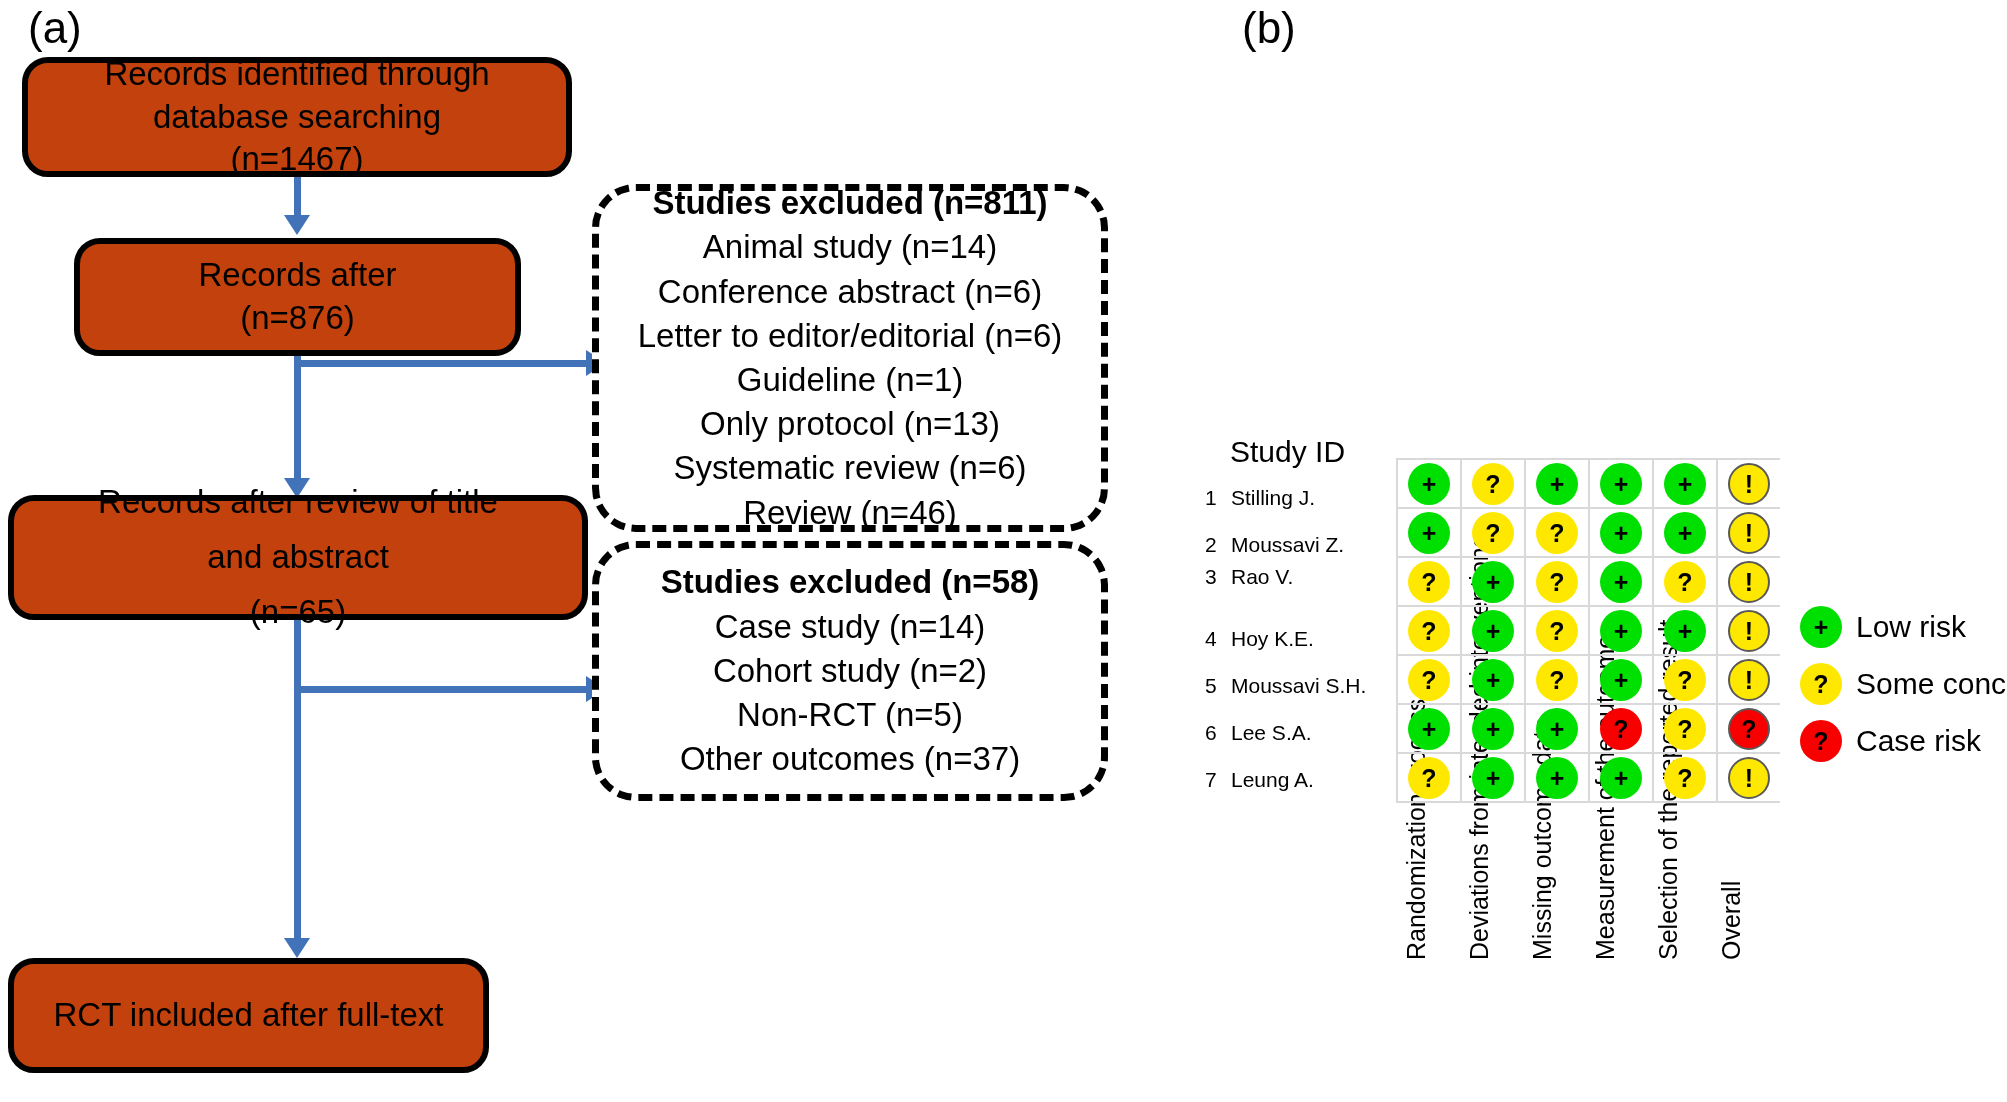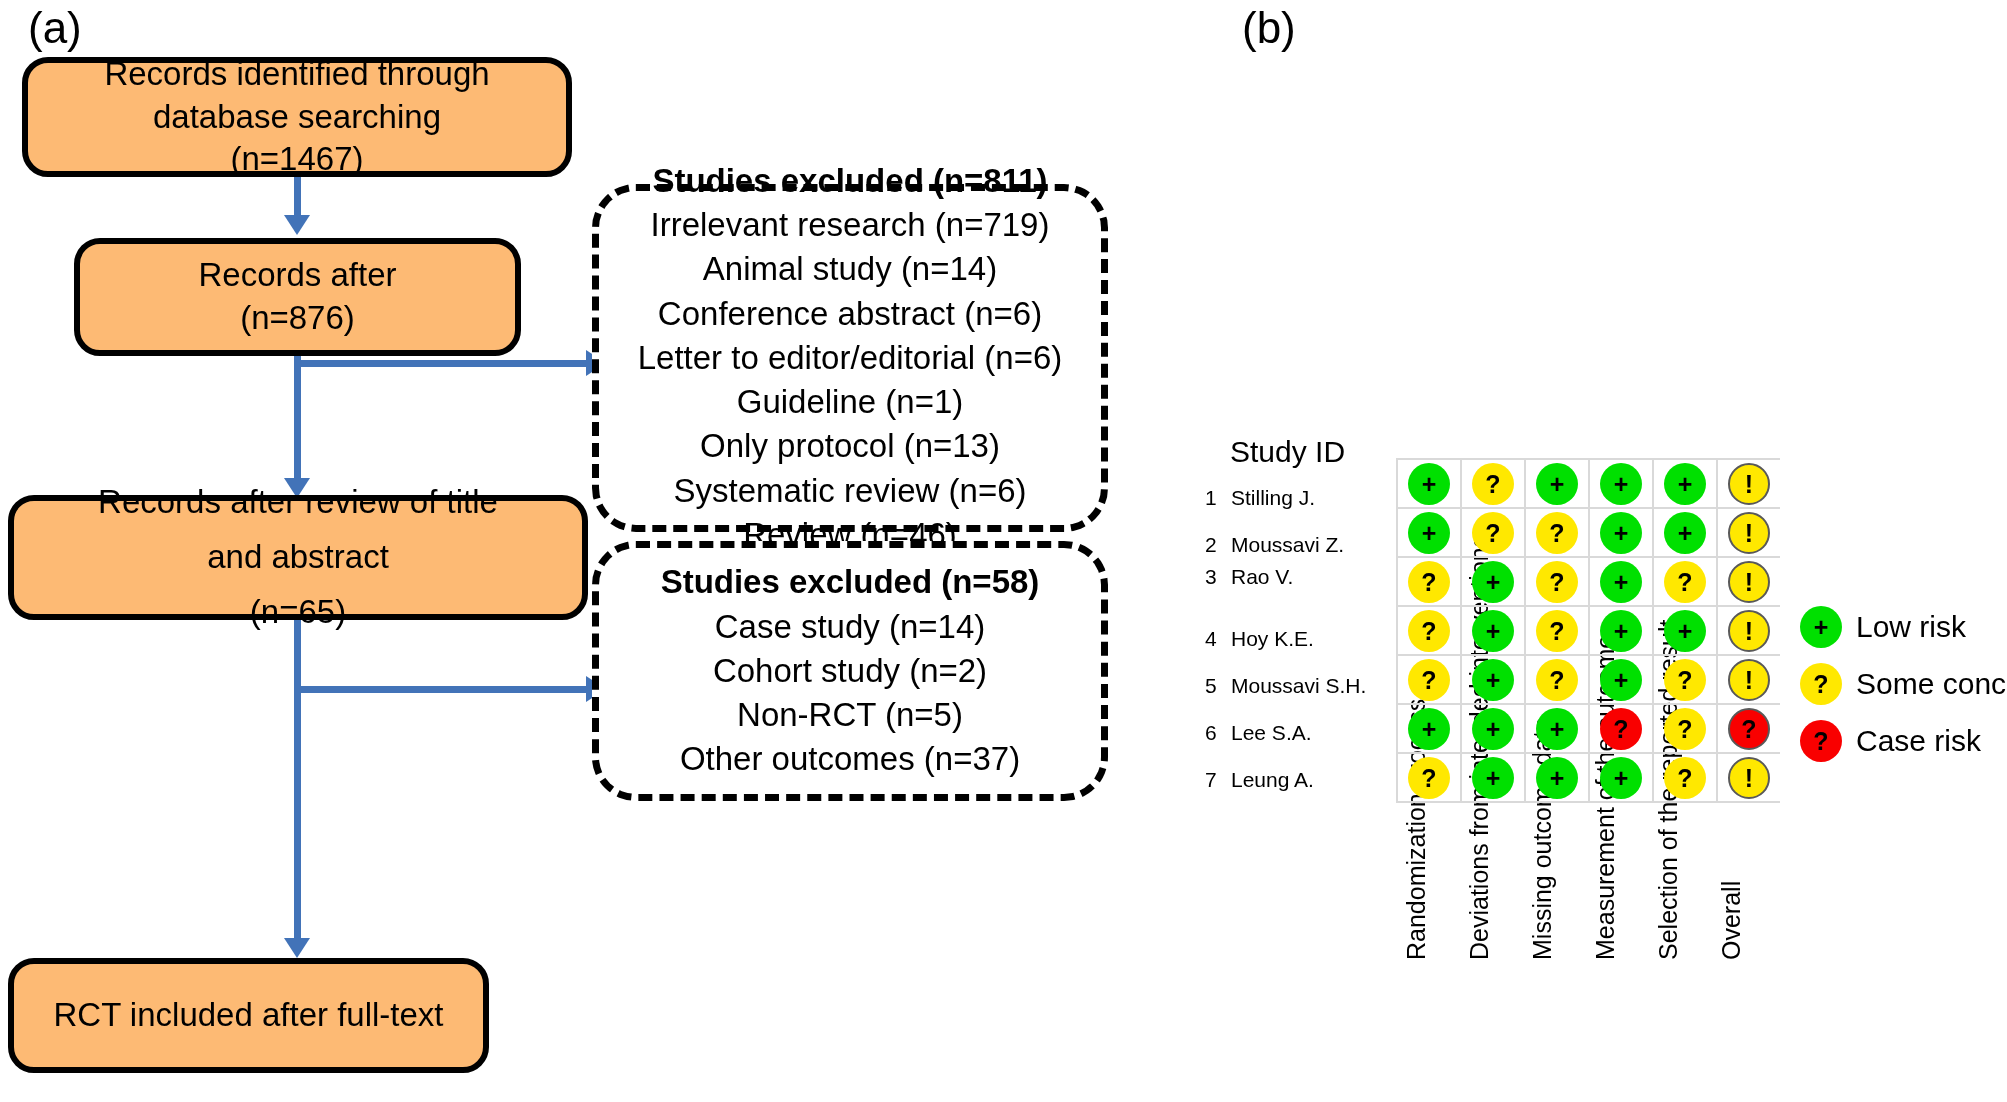--- a/index.html
+++ b/index.html
@@ -27,21 +27,21 @@
     line-height: 1;
     letter-spacing: 0px;
   }
   #label-a { left: 28px; top: 6px; }
   #label-b { left: 1242px; top: 6px; }
 
   
   .flow-box {
     position: absolute;
     box-sizing: border-box;
-    background: #fdba74;
+    background: #c2410c;
     border: 6px solid #000000;
     border-radius: 26px;
     display: flex;
     flex-direction: column;
     align-items: center;
     justify-content: center;
     text-align: center;
     font-size: 33px;
     line-height: 1.30;
     padding: 4px 10px;
@@ -215,21 +215,20 @@
 
   <div class="arrow-h" style="left:294px; top:686px; width:296px;"></div>
   <div class="arrow-head-right" style="left:586px; top:676px;"></div>
 
   <div class="flow-box" style="left:8px; top:958px; width:481px; height:115px;">
     <span class="ln">RCT included after full-text</span>
   </div>
 
   <div class="excl-box" style="left:592px; top:184px; width:516px; height:348px;">
     <span class="hdr">Studies excluded (n=811)</span>
-    <span class="ln">Irrelevant research (n=719)</span>
     <span class="ln">Animal study (n=14)</span>
     <span class="ln">Conference abstract (n=6)</span>
     <span class="ln">Letter to editor/editorial (n=6)</span>
     <span class="ln">Guideline (n=1)</span>
     <span class="ln">Only protocol (n=13)</span>
     <span class="ln">Systematic review (n=6)</span>
     <span class="ln">Review (n=46)</span>
   </div>
 
   <div class="excl-box" style="left:592px; top:541px; width:516px; height:260px;">

